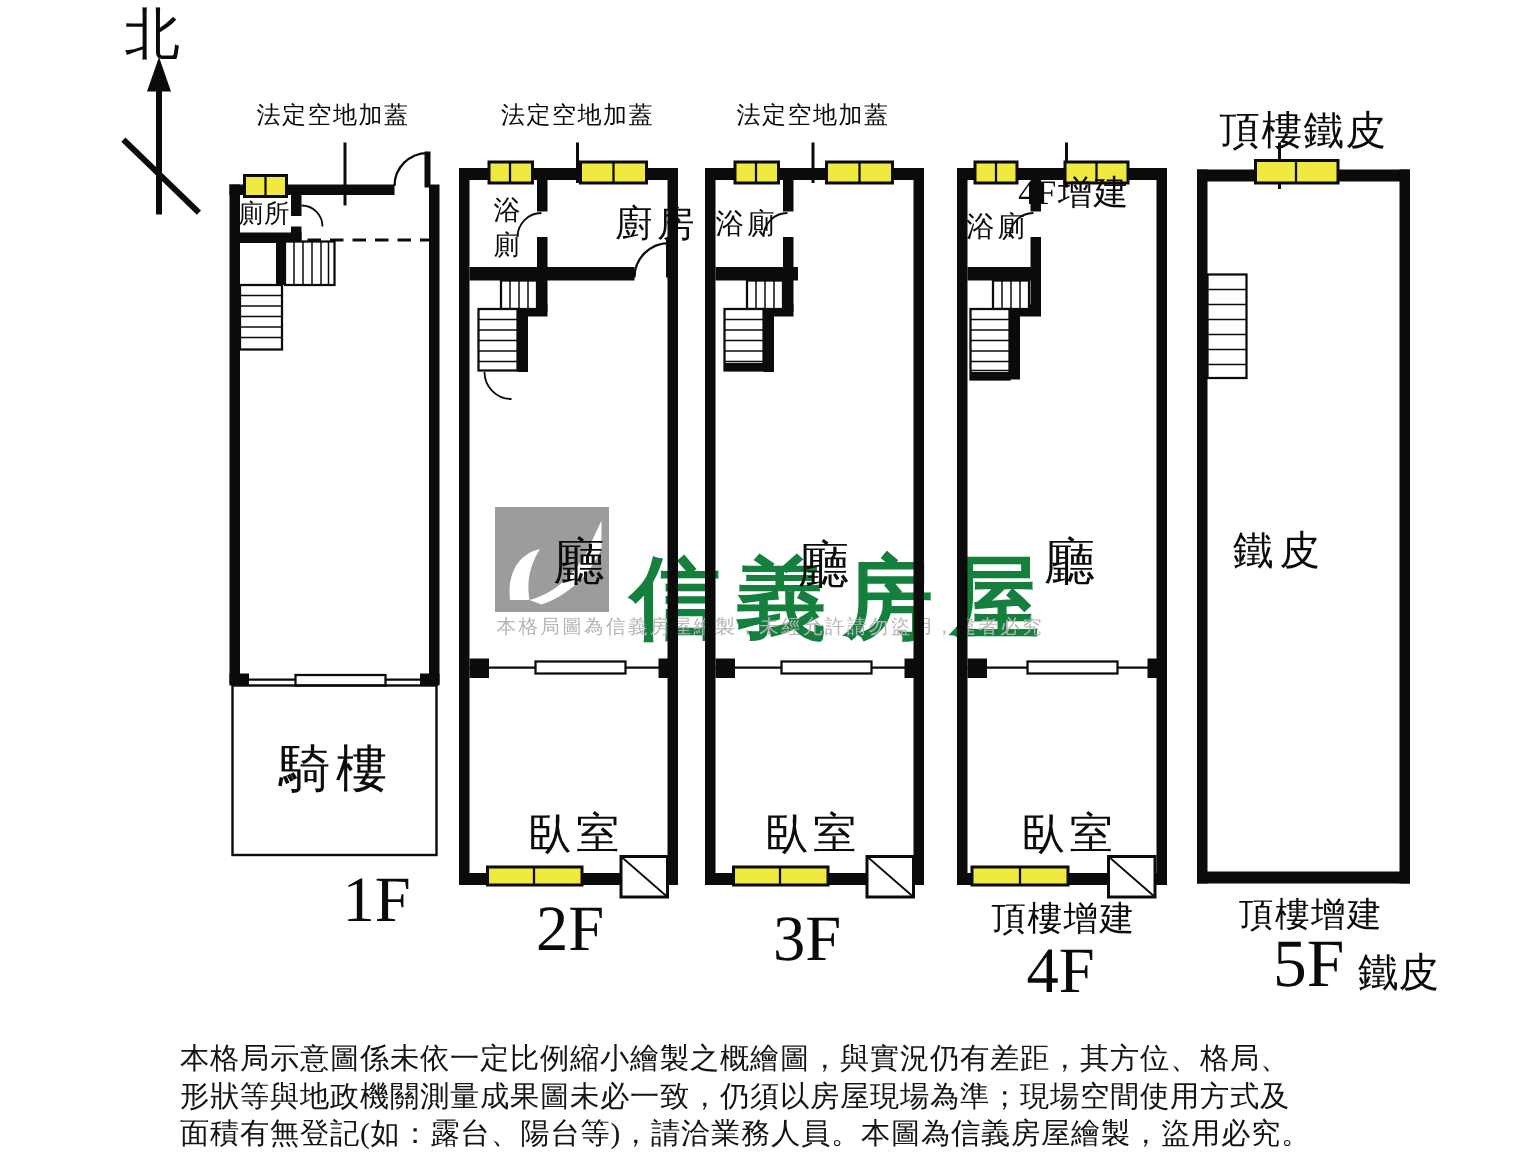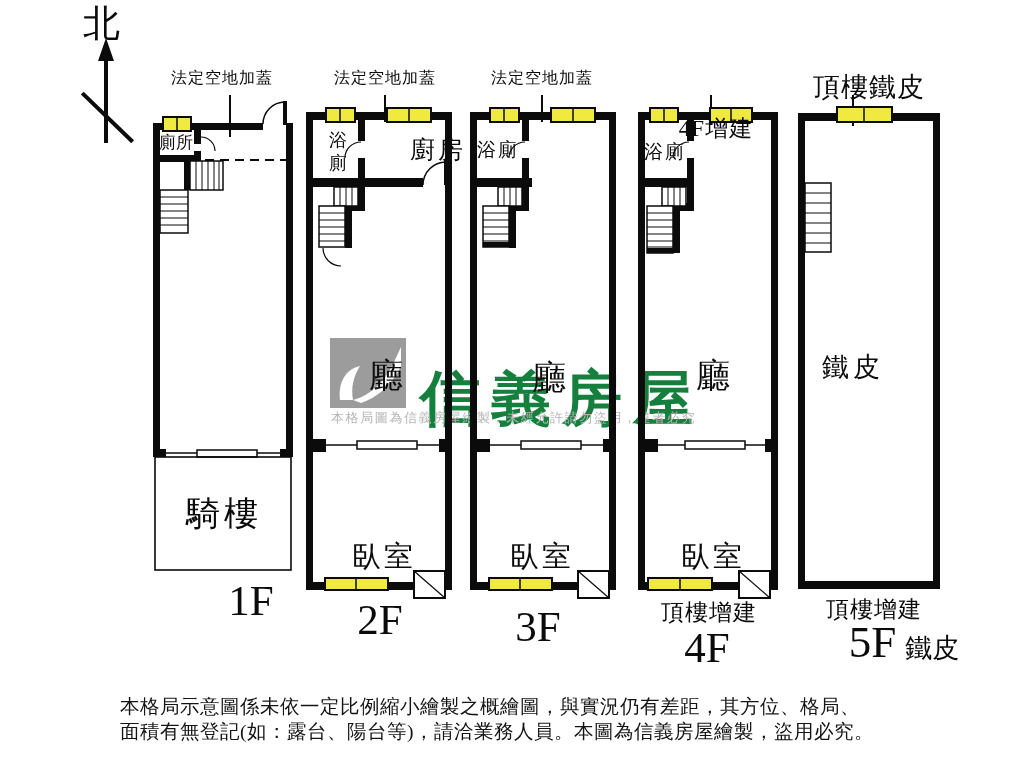--- a/index.html
+++ b/index.html
@@ -322,16 +322,17 @@
   <div class="abs lbl ctr floorname" style="left:538px;top:602px;">3F</div>
   <div class="abs lbl ctr sublabel" style="left:709px;top:600px;">頂樓增建</div>
   <div class="abs lbl ctr floorname" style="left:707px;top:623px;">4F</div>
   <div class="abs lbl ctr sublabel" style="left:874px;top:597px;">頂樓增建</div>
   <div class="abs lbl ctr" style="left:904px;top:617px;">
     <span style="font-size:45px;">5F</span><span style="font-size:27px;margin-left:9px;">鐵皮</span>
   </div>
 
   <div class="abs" id="footer">
     <div>本格局示意圖係未依一定比例縮小繪製之概繪圖，與實況仍有差距，其方位、格局、</div>
+    <div>形狀等與地政機關測量成果圖未必一致，仍須以房屋現場為準；現場空間使用方式及</div>
     <div>面積有無登記(如：露台、陽台等)，請洽業務人員。本圖為信義房屋繪製，盜用必究。</div>
   </div>
 
 </div>
 
 </body></html>

